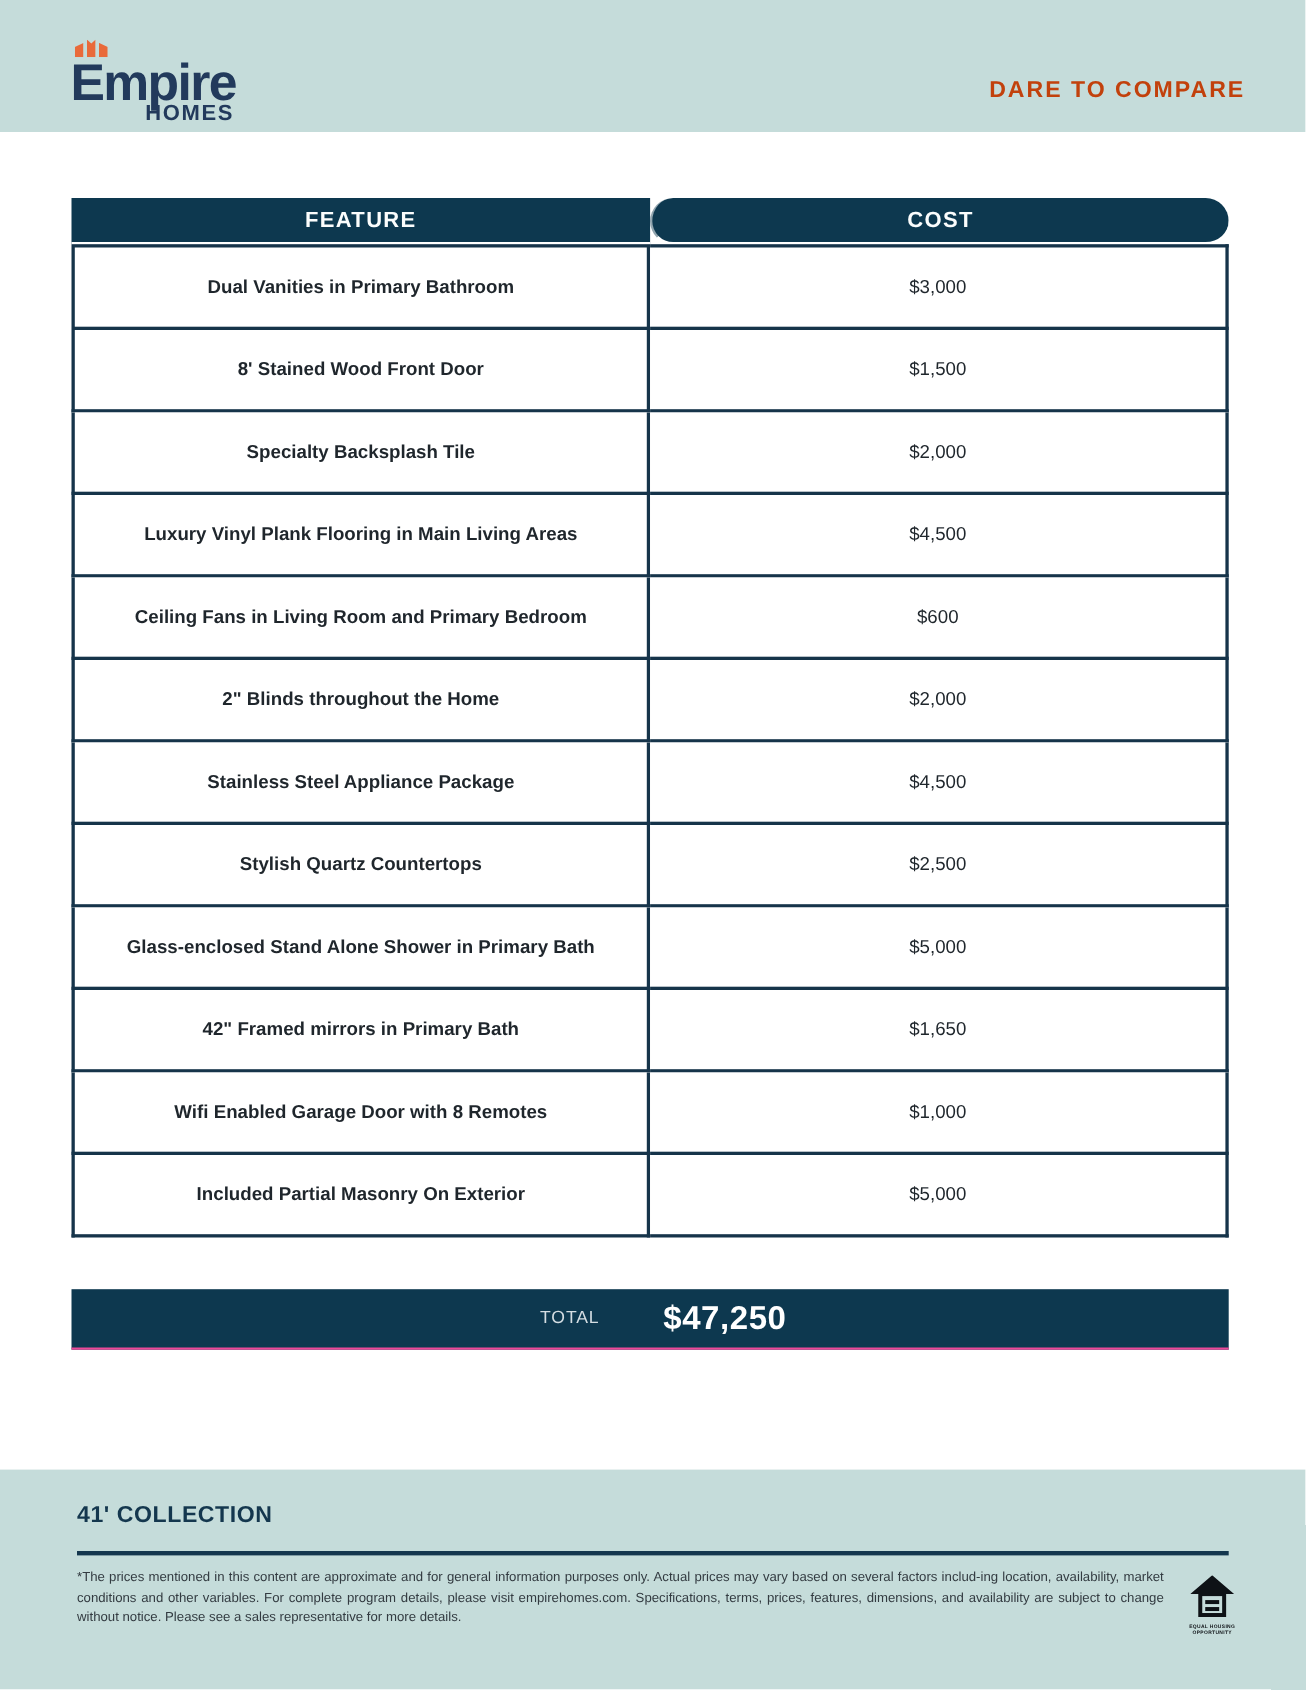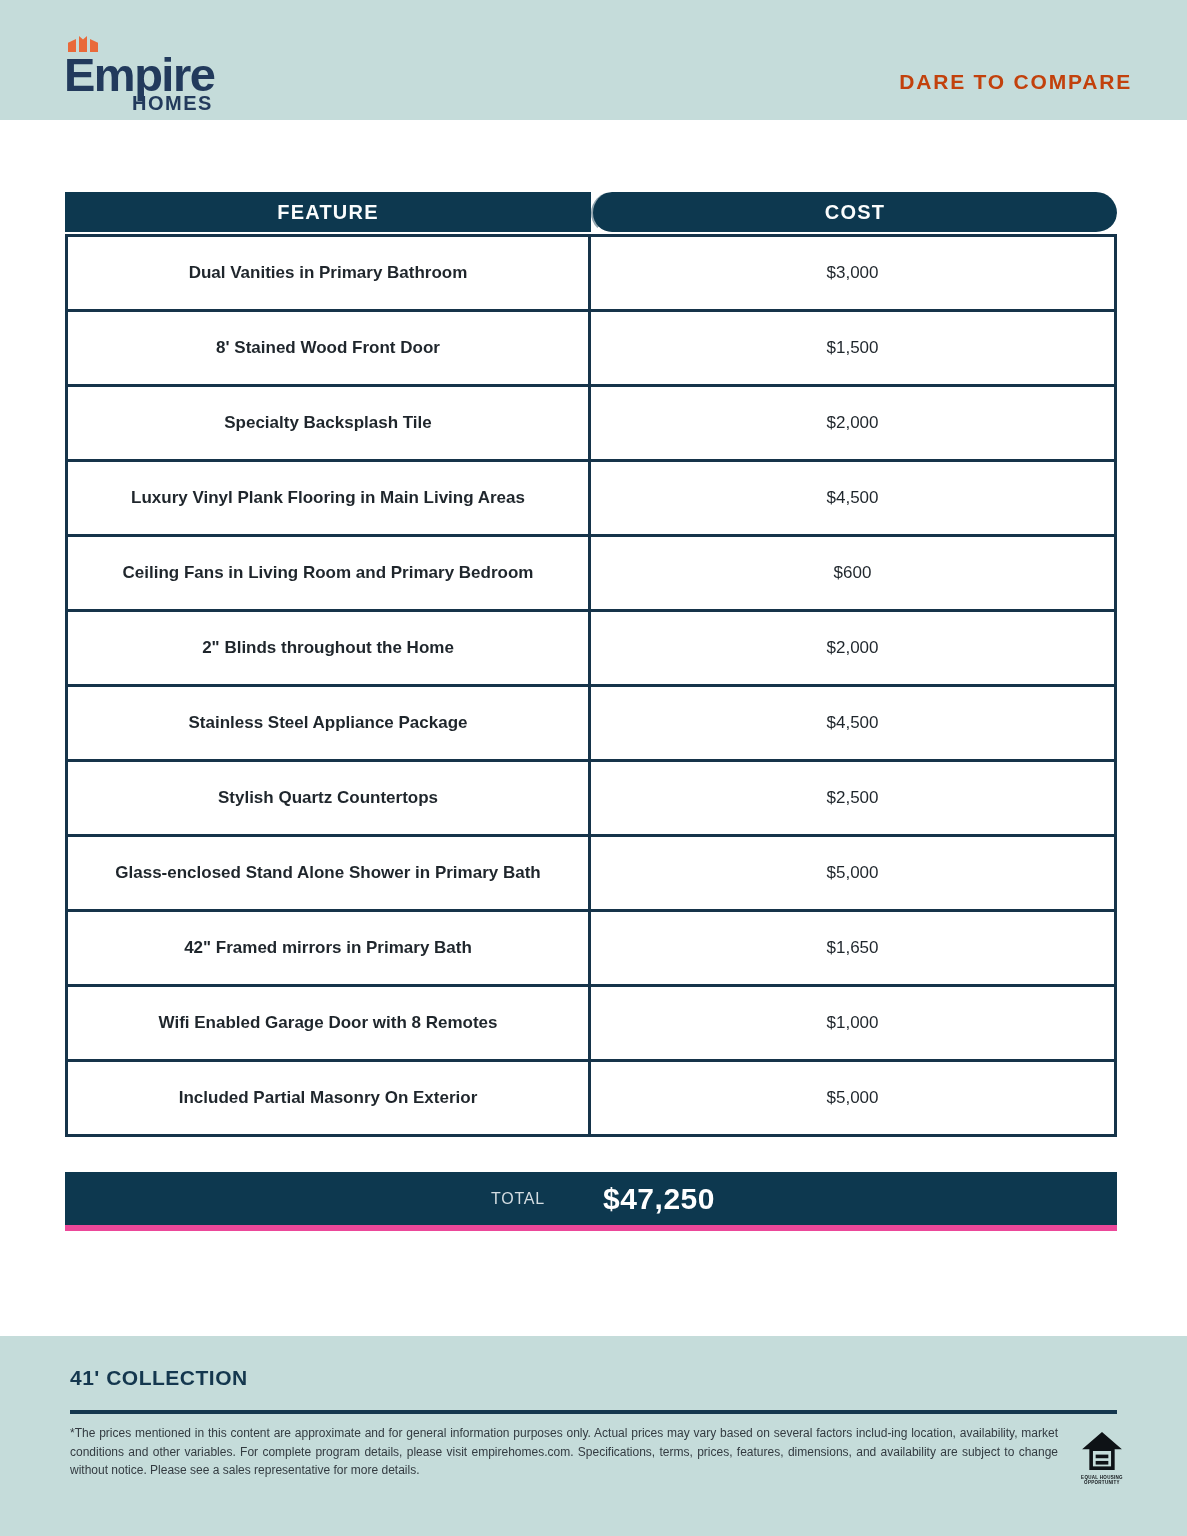--- a/index.html
+++ b/index.html
@@ -21,32 +21,32 @@
   .logo-marks span{display:inline-block;width:8px;background:var(--orange);}
   .mark-1{height:13px;clip-path:polygon(0 28%,100% 0,100% 100%,0 100%);}
   .mark-2{height:16px;clip-path:polygon(0 0,50% 22%,100% 0,100% 100%,0 100%);}
   .mark-3{height:13px;clip-path:polygon(0 0,100% 28%,100% 100%,0 100%);}
   .logo-word{font-size:47px;font-weight:700;color:var(--logo-navy);letter-spacing:-1.5px;line-height:0.92;}
   .logo-sub{font-size:20px;font-weight:700;color:var(--logo-navy);letter-spacing:1.5px;margin-left:68px;margin-top:-4px;}
   .tagline{position:absolute;right:55px;top:70px;font-size:21px;font-weight:600;color:#c2410c;letter-spacing:1.8px;}
 
   
   .table-wrap{position:absolute;left:65px;top:180px;width:1052px;}
-  table{width:100%;border-collapse:separate;border-spacing:0;table-layout:fixed;margin-top:12px;}
+  table{width:100%;border-collapse:separate;border-spacing:0;table-layout:fixed;}
   col.c-feature{width:50%;}
   col.c-cost{width:50%;}
   thead th{height:38px;background:var(--navy);color:#fbfdfd;font-size:20px;font-weight:600;letter-spacing:1.2px;border-bottom:2px solid #ffffff;}
   thead th + th{border-left:2px solid rgba(255,255,255,0.55);border-radius:21px;}
   tbody td{height:70px;text-align:center;vertical-align:middle;font-size:17px;color:var(--ink);background:#ffffff;border-bottom:3px solid var(--border-navy);}
   tbody tr:first-child td{border-top:3px solid var(--border-navy);}
   tbody td:first-child{border-left:3px solid var(--border-navy);border-right:3px solid var(--border-navy);font-weight:bold;}
   tbody td:last-child{border-right:3px solid var(--border-navy);}
   tbody tr:last-child td{border-bottom:3px solid var(--border-navy);}
 
-  .total-bar{position:absolute;left:65px;top:1172px;width:1052px;height:53px;background:var(--navy);border-bottom:6px solid #ec4899;display:flex;align-items:center;}
+  .total-bar{position:absolute;left:65px;top:1172px;width:1052px;height:53px;background:var(--navy);border-bottom:2px solid #ec4899;display:flex;align-items:center;}
   .total-label{width:480px;text-align:right;font-size:16px;letter-spacing:0.8px;color:#d4dde2;}
   .total-value{margin-left:58px;font-size:30px;color:#ffffff;font-weight:700;letter-spacing:0.5px;}
 
   
   .footer{position:absolute;left:0;top:1336px;width:100%;height:260px;background:var(--teal);}
   .collection{position:absolute;left:70px;top:30px;font-size:21px;font-weight:700;color:#14374e;letter-spacing:0.5px;}
   .footer-rule{position:absolute;left:70px;top:74px;width:1047px;height:4px;background:#14374e;}
   .disclaimer{position:absolute;left:70px;top:88px;width:988px;margin:0;font-size:12px;line-height:1.55;color:#333b41;text-align:justify;}
   .eho{position:absolute;left:1080px;top:96px;width:44px;text-align:center;}
   .eho-text{font-size:4.5px;line-height:1.2;color:#101418;font-weight:700;letter-spacing:0.3px;margin-top:1px;}

